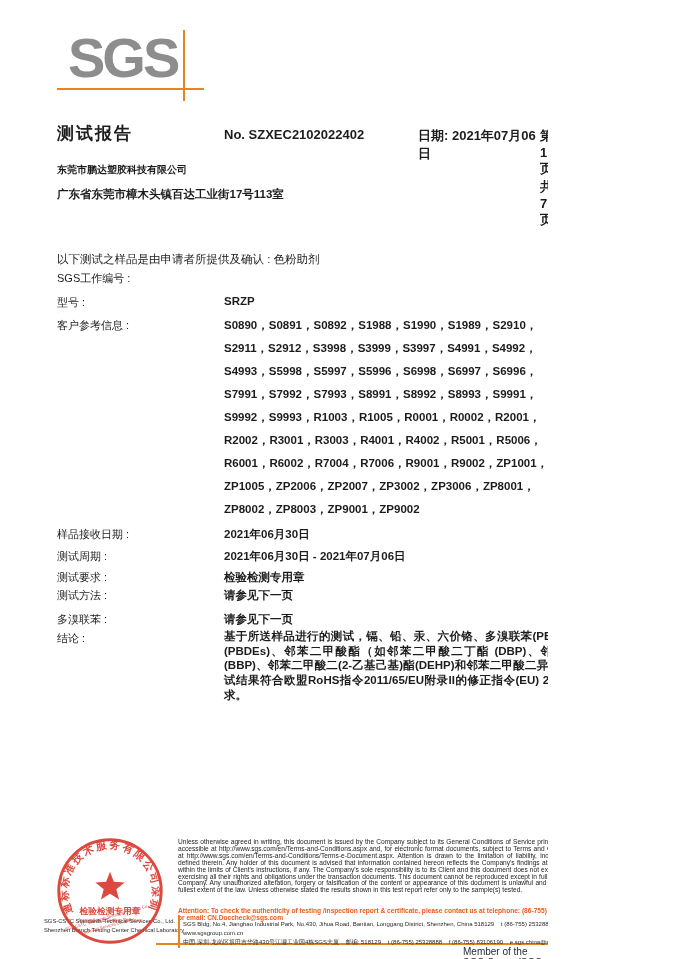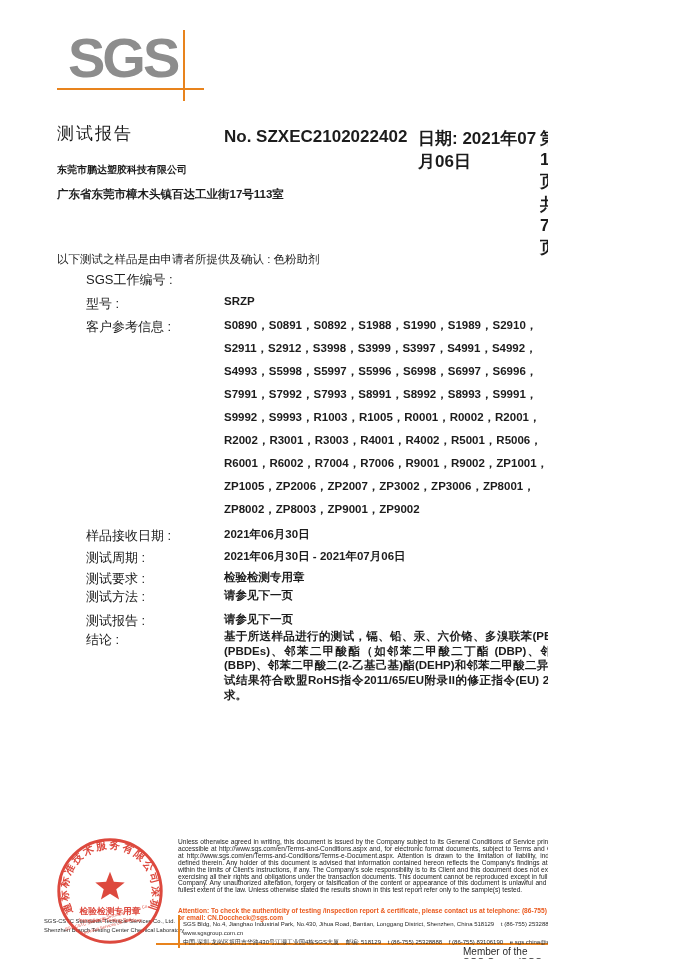--- a/index.html
+++ b/index.html
@@ -8,30 +8,30 @@
     font-family:"Liberation Sans","DejaVu Sans",sans-serif;color:#1c1c1c;
   }
   
   .logo-text{
     position:absolute;left:68px;top:30px;font-size:56px;font-weight:700;
     color:#8d8d8d;letter-spacing:-3px;line-height:1;
   }
   .logo-vline{position:absolute;left:183px;top:30px;width:1.5px;height:71px;background:#e8831d;}
   .logo-hline{position:absolute;left:57px;top:88px;width:147px;height:1.5px;background:#e8831d;}
   
-  .doc-title{position:absolute;left:57px;top:122px;font-size:17px;font-weight:400;letter-spacing:2px;}
-  .hdr{position:absolute;top:127px;font-size:17px;font-weight:700;}
+  .doc-title{position:absolute;left:57px;top:122px;font-size:17px;font-weight:700;letter-spacing:2px;}
+  .hdr{position:absolute;top:127px;font-size:13px;font-weight:700;}
   .hdr-no{left:224px;}
   .hdr-date{left:418px;}
   .hdr-page{left:540px;}
   .applicant-name{position:absolute;left:57px;top:163px;font-size:10px;font-weight:700;text-align:right;}
   .applicant-addr{position:absolute;left:57px;top:187px;font-size:11.5px;font-weight:700;}
   
   .statement{position:absolute;left:57px;top:252px;font-size:11.5px;text-align:right;}
-  .lbl{position:absolute;left:57px;font-size:13px;margin-left:29px;}
+  .lbl{position:absolute;left:57px;font-size:11px;}
   .val{position:absolute;left:224px;font-size:11.5px;font-weight:700;width:418px;}
   .pre{white-space:pre-line;line-height:23px;}
   .para{font-weight:700;line-height:14.7px;text-align:justify;}
   
   .fineprint{
     position:absolute;left:178px;top:839px;width:477px;
     font-size:6.6px;line-height:6.9px;text-align:justify;color:#222222;
   }
   .attention{
     position:absolute;left:178px;top:907px;width:477px;
@@ -85,21 +85,21 @@
 
   <div class="lbl" style="top:549px">测试周期 :</div>
   <div class="val" style="top:549px">2021年06月30日 - 2021年07月06日</div>
 
   <div class="lbl" style="top:570px">测试要求 :</div>
   <div class="val" style="top:570px">检验检测专用章</div>
 
   <div class="lbl" style="top:588px">测试方法 :</div>
   <div class="val" style="top:588px">请参见下一页</div>
 
-  <div class="lbl" style="top:612px">测试报告 :</div>
+  <div class="lbl" style="top:612px">多溴联苯 :</div>
   <div class="val" style="top:612px">请参见下一页</div>
 
   <div class="lbl" style="top:631px">结论 :</div>
   <div class="val para" style="top:629px">基于所送样品进行的测试，镉、铅、汞、六价铬、多溴联苯(PBBs)、多溴二苯醚(PBDEs)、邻苯二甲酸酯（如邻苯二甲酸二丁酯 (DBP)、邻苯二甲酸丁苄酯(BBP)、邻苯二甲酸二(2-乙基己基)酯(DEHP)和邻苯二甲酸二异丁酯(DIBP)）的测试结果符合欧盟RoHS指令2011/65/EU附录II的修正指令(EU) 2015/863 的限值要求。</div>
 
   <div class="lab-lines">
     <div>SGS-CSTC Standards Technical Services Co., Ltd.</div>
     <div>Shenzhen Branch Testing Center Chemical Laboratory</div>
   </div>
 

